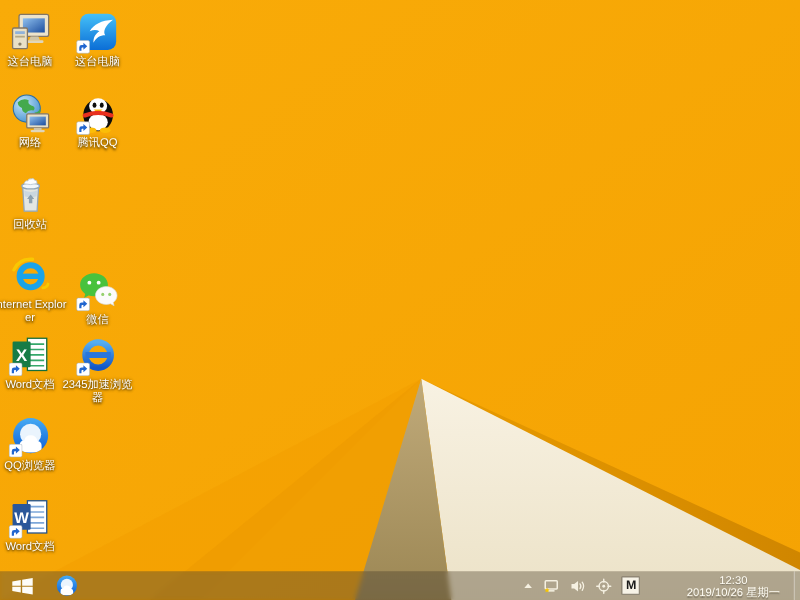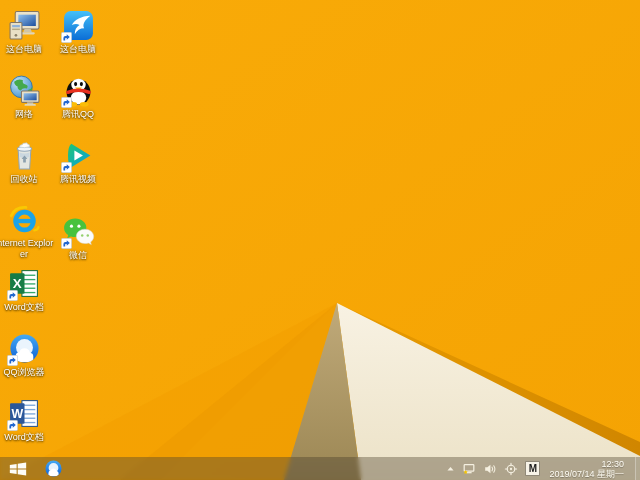--- a/index.html
+++ b/index.html
@@ -28,22 +28,22 @@
   .tb-pin { width:34px; }
   .tb-art svg { width:19px; height:19px; display:block; }
 
   #tray { margin-left:auto; display:flex; align-items:center; gap:7px; height:100%; }
   .tray-btn { background:transparent; border:none; display:flex; align-items:center; cursor:pointer; padding:0; }
   .tray-ic { width:14px; height:14px; display:flex; }
   .tray-ic svg, .tray-btn svg { width:100%; height:100%; display:block; }
   .tray-sm { width:9px; height:9px; }
   #ime-box { width:15px; height:15px; background:#f7f3e7; color:#1c1c1c; font-weight:bold; font-size:10px;
              display:flex; align-items:center; justify-content:center; border:1px solid rgba(60,50,30,.55); border-radius:1px; }
-  #clock { font-size:9px; line-height:10px; color:#fffdf4; text-align:right; padding:0 4px 0 2px;
-           text-shadow:0 1px 1px rgba(0,0,0,.3); white-space:nowrap; }
+  #clock { font-size:9px; line-height:10px; color:#fffdf4; text-align:center; padding:0 4px 0 2px;
+           text-shadow:0 1px 1px rgba(0,0,0,.3); white-space:nowrap;margin-left:28px; }
   #show-desktop { width:5px; align-self:stretch; border-left:1px solid rgba(255,255,255,.30); background:rgba(255,255,255,.05); }
 </style>
 </head>
 <body>
 
 <div id="screen">
 
   <svg id="wallpaper" viewBox="0 0 640 480" preserveAspectRatio="none">
     <defs>
       <linearGradient id="bgG" x1="0" y1="0" x2="1" y2="1">
@@ -161,39 +161,20 @@
           <svg class="main" viewBox="0 0 32 32">
             <path d="M9.8 9.5 L22.2 9.5 L21 29 L11 29 Z" fill="rgba(225,235,244,0.92)" stroke="#92a6b7" stroke-width="1"></path>
             <path d="M11 13 q5 2.2 10 0 l-0.4 4.5 q-4.6 1.8 -9.2 0 z" fill="#c2d1dd" opacity="0.75"></path>
             <ellipse cx="16" cy="9.5" rx="6.9" ry="2.3" fill="#f1f6fa" stroke="#92a6b7" stroke-width="1"></ellipse>
             <path d="M11 7.8 q0.6 -2.8 2.8 -2.2 q0.3 -2 2.6 -1.6 q2 -1 2.7 1 q2.2 -0.2 1.8 2.6 q-5 1.5 -9.9 0.2z" fill="#fdfdfd" stroke="#b8c7d3" stroke-width="0.7"></path>
             <path d="M13.2 19.5 l2.8 -3.4 2.8 3.4 h-1.5 v3.4 h-2.6 v-3.4z" fill="#7e94a5" opacity="0.85"></path>
           </svg>
         </div>
       <div class="icon-label">回收站</div>
     </div>
-      <div class="icon-cell" style="left: 47px; top: 139px;">
-      <div class="icon-art">
-          <svg class="main" viewBox="0 0 32 32">
-            <defs>
-              <linearGradient id="g-tv" x1="0" y1="0" x2="1" y2="1">
-                <stop offset="0" stop-color="#1fc672"></stop>
-                <stop offset="1" stop-color="#0a9ee0"></stop>
-              </linearGradient>
-            </defs>
-            <path d="M9 4.5 Q5.8 7 5.8 16 Q5.8 25 9 27.5 L27.5 16 Z" fill="url(#g-tv)"></path>
-            <path d="M12 11.2 L20.3 16 L12 20.8 Z" fill="#fff"></path>
-          </svg>
-          <svg class="badge" viewBox="0 0 10 10">
-            <rect x="0.3" y="0.3" width="9.4" height="9.4" rx="1.3" fill="#fff" stroke="#aab6c2" stroke-width="0.5"></rect>
-            <path d="M2.2 7.8 V5.4 Q2.2 3.6 4 3.6 H5.2 V2 L8 4.5 5.2 7 V5.5 H4.4 Q3.8 5.5 3.8 6.1 V7.8 Z" fill="#2166cf"></path>
-          </svg>
-        </div>
-      <div class="icon-label">腾讯视频</div>
-    </div>
       <div class="icon-cell" style="left: -7px; top: 203px;">
       <div class="icon-art">
           <svg class="main" viewBox="0 0 32 32">
             <circle cx="16" cy="17.5" r="8.6" fill="none" stroke="#1ba3e8" stroke-width="4.6"></circle>
             <rect x="7.4" y="15.4" width="17.2" height="4.2" fill="#1ba3e8"></rect>
             <path d="M3 12.5 Q7 3.5 17.5 4.3" fill="none" stroke="#f9c802" stroke-width="2.6" stroke-linecap="round"></path>
             <path d="M25.5 26.5 q3.5 -0.5 4 -3" fill="none" stroke="#f9c802" stroke-width="2.2" stroke-linecap="round"></path>
           </svg>
         </div>
       <div class="icon-label">Internet Explorer</div>
@@ -229,20 +210,39 @@
             <rect x="2" y="6" width="14" height="20" rx="1" fill="#177c46"></rect>
             <text x="9" y="20.8" font-size="13" font-weight="bold" fill="#fff" text-anchor="middle" font-family="Liberation Sans,sans-serif">X</text>
           </svg>
           <svg class="badge" viewBox="0 0 10 10">
             <rect x="0.3" y="0.3" width="9.4" height="9.4" rx="1.3" fill="#fff" stroke="#aab6c2" stroke-width="0.5"></rect>
             <path d="M2.2 7.8 V5.4 Q2.2 3.6 4 3.6 H5.2 V2 L8 4.5 5.2 7 V5.5 H4.4 Q3.8 5.5 3.8 6.1 V7.8 Z" fill="#2166cf"></path>
           </svg>
         </div>
       <div class="icon-label">Word文档</div>
     </div>
+      <div class="icon-cell" style="left: 47px; top: 267px;">
+      <div class="icon-art">
+          <svg class="main" viewBox="0 0 32 32">
+            <defs>
+              <linearGradient id="g-bw" x1="0" y1="0" x2="0" y2="1">
+                <stop offset="0" stop-color="#56aef2"></stop>
+                <stop offset="1" stop-color="#1257c8"></stop>
+              </linearGradient>
+            </defs>
+            <circle cx="16" cy="16.5" r="9.8" fill="none" stroke="url(#g-bw)" stroke-width="5"></circle>
+            <rect x="6.2" y="14.2" width="19.6" height="4.6" fill="#2a76dc"></rect>
+          </svg>
+          <svg class="badge" viewBox="0 0 10 10">
+            <rect x="0.3" y="0.3" width="9.4" height="9.4" rx="1.3" fill="#fff" stroke="#aab6c2" stroke-width="0.5"></rect>
+            <path d="M2.2 7.8 V5.4 Q2.2 3.6 4 3.6 H5.2 V2 L8 4.5 5.2 7 V5.5 H4.4 Q3.8 5.5 3.8 6.1 V7.8 Z" fill="#2166cf"></path>
+          </svg>
+        </div>
+      <div class="icon-label">2345加速浏览器</div>
+    </div>
       <div class="icon-cell" style="left: -7px; top: 332px;">
       <div class="icon-art">
           <svg class="main" viewBox="0 0 32 32">
             <defs>
               <linearGradient id="g-qb" x1="0" y1="0" x2="0" y2="1">
                 <stop offset="0" stop-color="#45aaf4"></stop>
                 <stop offset="1" stop-color="#0d5fd4"></stop>
               </linearGradient>
               <clipPath id="c-qb">
                 <circle cx="16" cy="16" r="13.6"></circle>
@@ -344,19 +344,19 @@
           <circle cx="8" cy="8" r="4.3" fill="none" stroke="#f5f0e1" stroke-width="1.3"></circle>
           <path d="M8 1.6 V4.1 M8 11.9 V14.4 M1.6 8 H4.1 M11.9 8 H14.4" stroke="#f5f0e1" stroke-width="1.3" stroke-linecap="round"></path>
           <circle cx="8" cy="8" r="1.3" fill="#f5f0e1"></circle>
         </svg>
       </span>
 
       <span id="ime-box">M</span>
 
       <div id="clock">
         <div>12:30</div>
-        <div>2019/07/14 星期一</div>
+        <div>2019/10/26 星期一</div>
       </div>
 
       <div id="show-desktop"></div>
     </div>
   </div>
 </div>
 
 </body></html>

